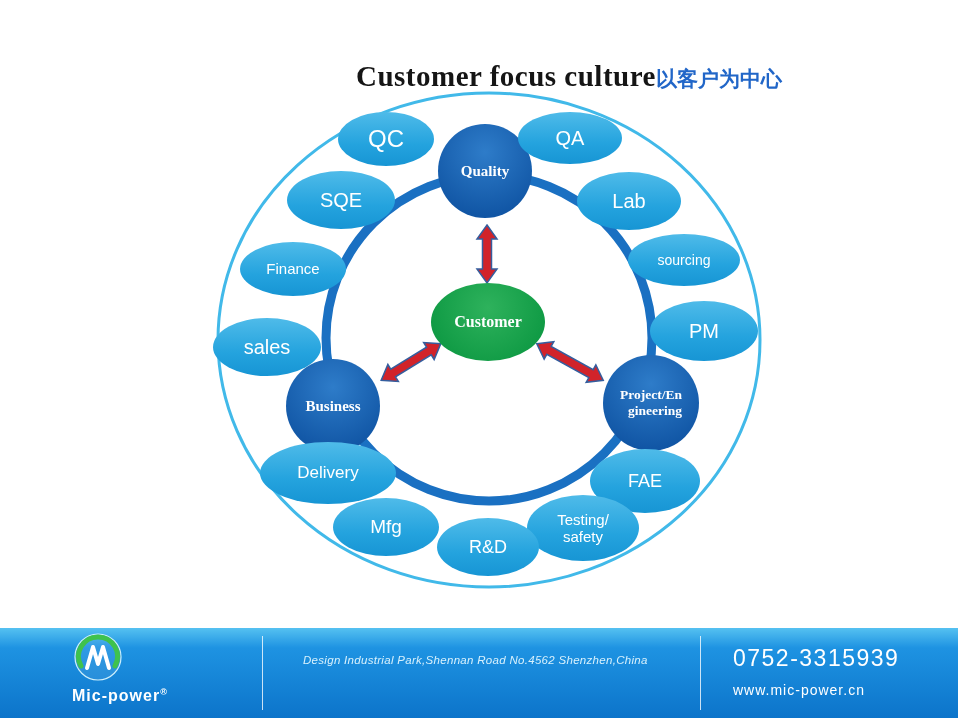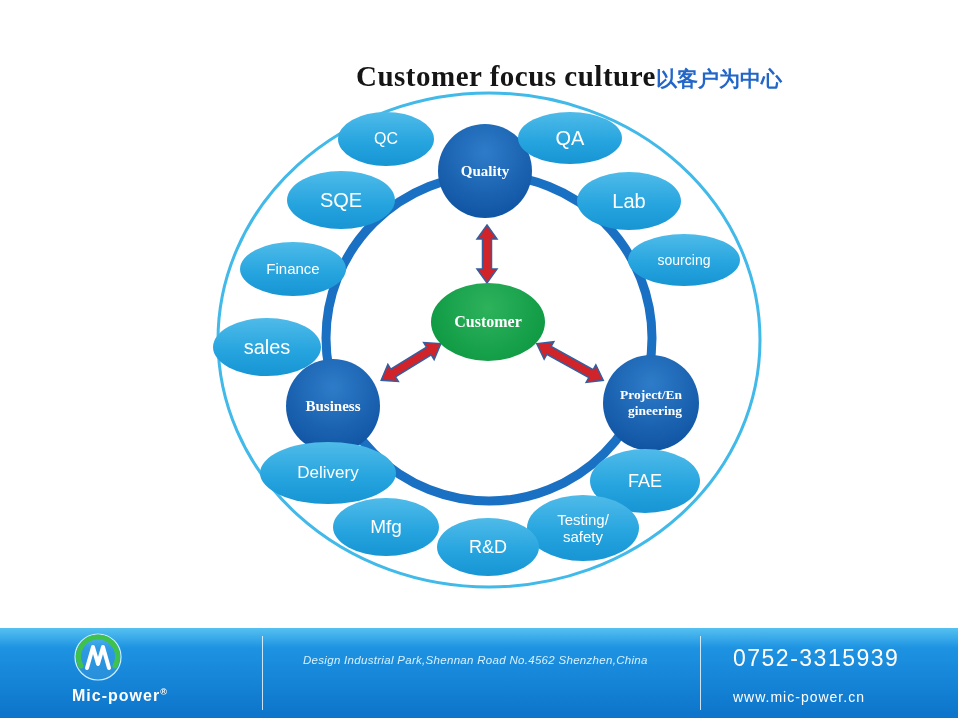--- a/index.html
+++ b/index.html
@@ -49,21 +49,21 @@
   .logo-wrap { position:absolute; left:72px; top:4px; width:130px; }
   .logo-text { color:#fff; font-size:16px; font-weight:bold; letter-spacing:1px; margin-top:1px; }
   .logo-text sup { font-size:9px; }
 
   .addr { position:absolute; left:303px; top:17px; }
   .addr-cn { color:#ffffff; font-size:16px; font-weight:bold; letter-spacing:1px; }
   .addr-en { color:#d8f1fd; font-size:11.5px; margin-top:9px; letter-spacing:.3px;font-style:italic; }
 
   .contact { position:absolute; left:733px; top:17px; }
   .phone { color:#ffffff; font-size:23px; font-weight:normal; letter-spacing:1.5px; }
-  .website { color:#ffffff; font-size:14px; margin-top:17px; letter-spacing:1px; }
+  .website { color:#ffffff; font-size:14px; margin-top:10px; letter-spacing:1px; }
 </style>
 </head>
 <body>
 
 <div class="slide">
 
   <div class="title-row">
     <span class="slide-title">Customer focus culture</span>
     <span class="slide-subtitle">以客户为中心</span>
   </div>
@@ -82,27 +82,28 @@
     </g>
   </svg>
 
   <div class="node" style="left:438px;top:124px;width:94px;height:94px;font-size:15px">Quality</div>
   <div class="node" style="left:286px;top:359px;width:94px;height:94px;font-size:15px">Business</div>
   <div class="node" style="left:603px;top:355px;width:96px;height:96px;font-size:13.5px">Project/En
 gineering</div>
 
   <div class="center-ellipse" style="left:431px;top:283px;width:114px;height:78px;font-size:16px">Customer</div>
 
-  <div class="sat" style="left:338px;top:112px;width:96px;height:54px;font-size:16px">QC</div>
+  <div class="sat" style="left:338px;top:112px;width:96px;height:54px;font-size:24px">QC</div>
   <div class="sat" style="left:518px;top:112px;width:104px;height:52px;font-size:20px">QA</div>
   <div class="sat" style="left:287px;top:171px;width:108px;height:58px;font-size:20px">SQE</div>
   <div class="sat" style="left:577px;top:172px;width:104px;height:58px;font-size:20px">Lab</div>
   <div class="sat" style="left:240px;top:242px;width:106px;height:54px;font-size:15px">Finance</div>
   <div class="sat" style="left:628px;top:234px;width:112px;height:52px;font-size:14px">sourcing</div>
   <div class="sat" style="left:213px;top:318px;width:108px;height:58px;font-size:20px">sales</div>
+  <div class="sat" style="left:650px;top:301px;width:108px;height:60px;font-size:20px">PM</div>
   <div class="sat" style="left:260px;top:442px;width:136px;height:62px;font-size:17px">Delivery</div>
   <div class="sat" style="left:590px;top:449px;width:110px;height:64px;font-size:18px">FAE</div>
   <div class="sat" style="left:333px;top:498px;width:106px;height:58px;font-size:19px">Mfg</div>
   <div class="sat" style="left:527px;top:495px;width:112px;height:66px;font-size:15px">Testing/
 safety</div>
   <div class="sat" style="left:437px;top:518px;width:102px;height:58px;font-size:18px">R&amp;D</div>
 
   <div class="footer">
     <div class="footer-divider divider-1"></div>
     <div class="footer-divider divider-2"></div>

